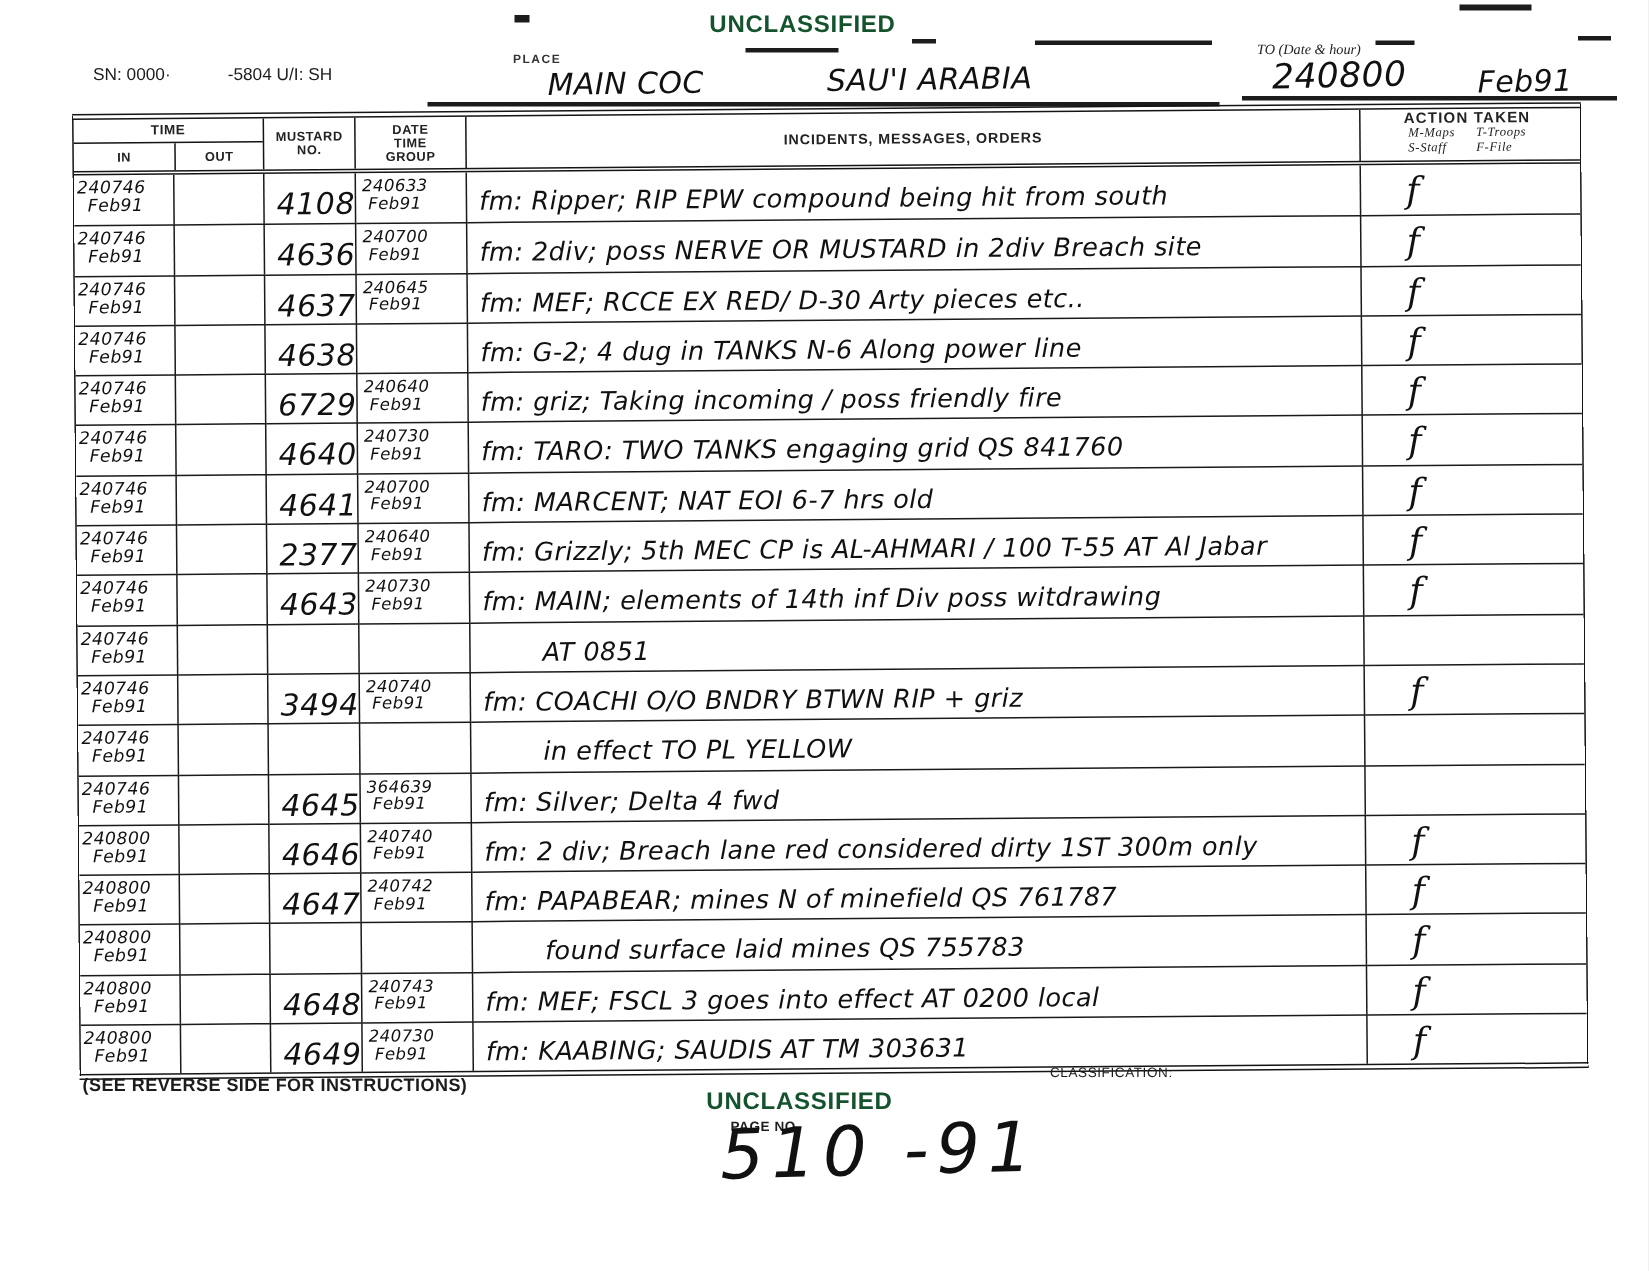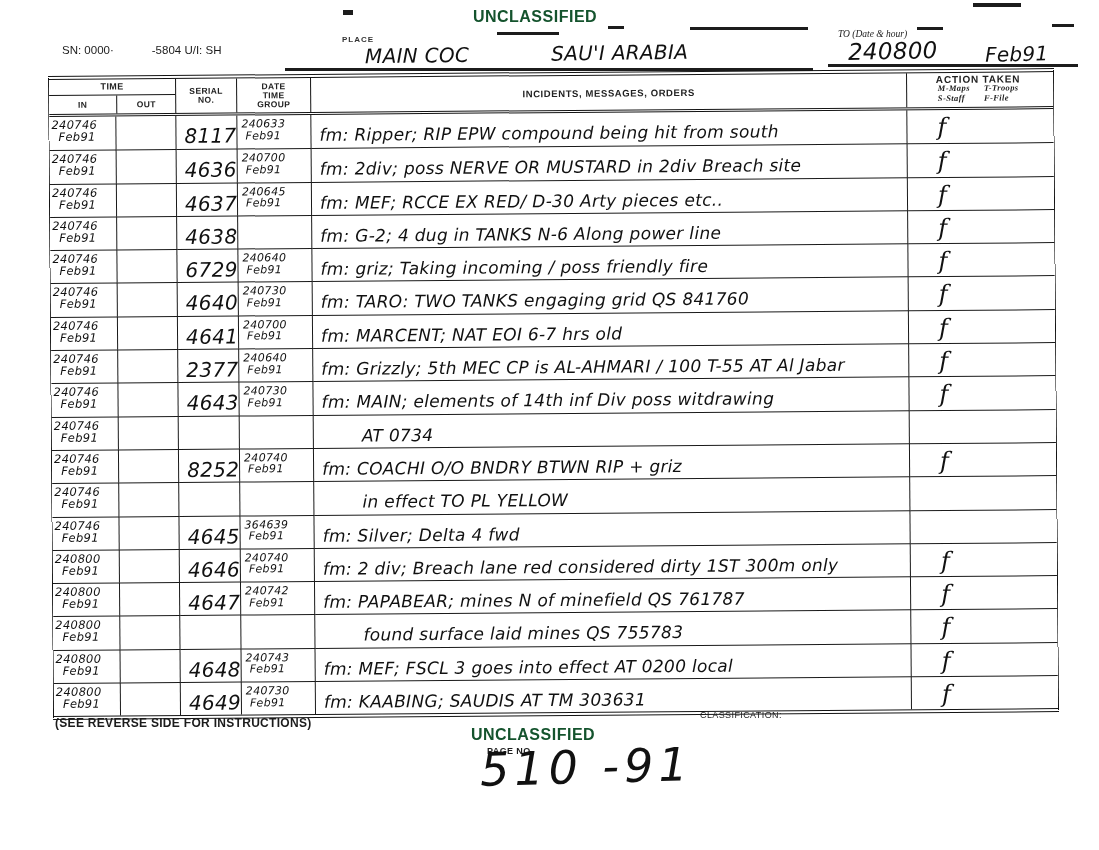--- a/index.html
+++ b/index.html
@@ -38,21 +38,21 @@
   .th:last-child{border-right:none;}
   .time-head{display:flex;flex-direction:column;padding:0;}
   .time-top{height:15px;display:flex;align-items:center;justify-content:center;width:100%;
     border-bottom:1.3px solid #141414;font-size:9px;}
   .time-sub{flex:1;display:flex;width:100%;}
   .time-sub .in{width:67px;border-right:1.3px solid #141414;display:flex;align-items:center;justify-content:center;}
   .time-sub .out{flex:1;display:flex;align-items:center;justify-content:center;}
   .incid-head{font-size:9.5px;letter-spacing:.6px;}
   .action-head{justify-content:flex-start;padding-top:2px;}
   .action-line1{font-size:10px;font-weight:bold;letter-spacing:.8px;}
-  .action-cols{display:flex;gap:14px;font-weight:bold;font-size:8.5px;line-height:9.5px;}
+  .action-cols{display:flex;gap:14px;font-weight:normal;font-size:8.5px;line-height:9.5px;}
   .action-cols div{display:flex;flex-direction:column;align-items:flex-start;}
 
   .row{display:grid;grid-template-columns:67px 60px 61px 74px 596px 146px;height:33.3px;}
   .row .c{border-right:1.5px solid #1a1a1a;border-top:1.3px solid #1a1a1a;overflow:visible;position:relative;}
   .row .c:last-child{border-right:none;}
   .rows .row:first-child .c{border-top:none;}
   .c-in{font-size:11.5px;line-height:12px;padding:2px 0 0 2px;white-space:nowrap;}
   .c-in .l2{display:block;margin-left:7px;}
   .c-serial{font-size:20px;line-height:20px;padding:10px 0 0 8px;}
   .c-dtg{font-size:11px;line-height:11.5px;padding:3px 0 0 4px;white-space:nowrap;}
@@ -102,21 +102,21 @@
   <div class="logtable">
     <div class="thead">
       <div class="th time-head">
         <div class="time-top">TIME</div>
         <div class="time-sub">
           <div class="in">IN</div>
           <div class="out">OUT</div>
         </div>
       </div>
       <div class="th">
-        <span>SERIAL</span>
+        <span>MUSTARD</span>
         <span>NO.</span>
       </div>
       <div class="th">
         <span>DATE</span>
         <span>TIME</span>
         <span>GROUP</span>
       </div>
       <div class="th incid-head">INCIDENTS, MESSAGES, ORDERS</div>
       <div class="th action-head">
         <div class="action-line1">ACTION TAKEN</div>
@@ -129,21 +129,21 @@
             <span>T-Troops</span>
             <span>F-File</span>
           </div>
         </div>
       </div>
     </div>
     <div class="rows">
   <div class="row">
     <div class="c c-in hw"><span>240746</span><span class="l2">Feb91</span></div>
     <div class="c c-out hw"><span></span></div>
-    <div class="c c-serial hw"><span>8117</span></div>
+    <div class="c c-serial hw"><span>4108</span></div>
     <div class="c c-dtg hw"><span>240633</span><span class="l2">Feb91</span></div>
     <div class="c c-msg hw"><span>fm: Ripper; RIP EPW compound being hit from south</span></div>
     <div class="c c-action hw"><span>f</span></div>
   </div>
 
   <div class="row">
     <div class="c c-in hw"><span>240746</span><span class="l2">Feb91</span></div>
     <div class="c c-out hw"><span></span></div>
     <div class="c c-serial hw"><span>4636</span></div>
     <div class="c c-dtg hw"><span>240700</span><span class="l2">Feb91</span></div>
@@ -212,28 +212,28 @@
     <div class="c c-dtg hw"><span>240730</span><span class="l2">Feb91</span></div>
     <div class="c c-msg hw"><span>fm: MAIN; elements of 14th inf Div poss witdrawing</span></div>
     <div class="c c-action hw"><span>f</span></div>
   </div>
 
   <div class="row">
     <div class="c c-in hw"><span>240746</span><span class="l2">Feb91</span></div>
     <div class="c c-out hw"><span></span></div>
     <div class="c c-serial hw"><span></span></div>
     <div class="c c-dtg hw"><span></span><span class="l2"></span></div>
-    <div class="c c-msg hw indent"><span>AT 0734</span></div>
+    <div class="c c-msg hw indent"><span>AT 0851</span></div>
     <div class="c c-action hw"><span></span></div>
   </div>
 
   <div class="row">
     <div class="c c-in hw"><span>240746</span><span class="l2">Feb91</span></div>
     <div class="c c-out hw"><span></span></div>
-    <div class="c c-serial hw"><span>8252</span></div>
+    <div class="c c-serial hw"><span>3494</span></div>
     <div class="c c-dtg hw"><span>240740</span><span class="l2">Feb91</span></div>
     <div class="c c-msg hw"><span>fm: COACHI O/O BNDRY BTWN RIP + griz</span></div>
     <div class="c c-action hw"><span>f</span></div>
   </div>
 
   <div class="row">
     <div class="c c-in hw"><span>240746</span><span class="l2">Feb91</span></div>
     <div class="c c-out hw"><span></span></div>
     <div class="c c-serial hw"><span></span></div>
     <div class="c c-dtg hw"><span></span><span class="l2"></span></div>

